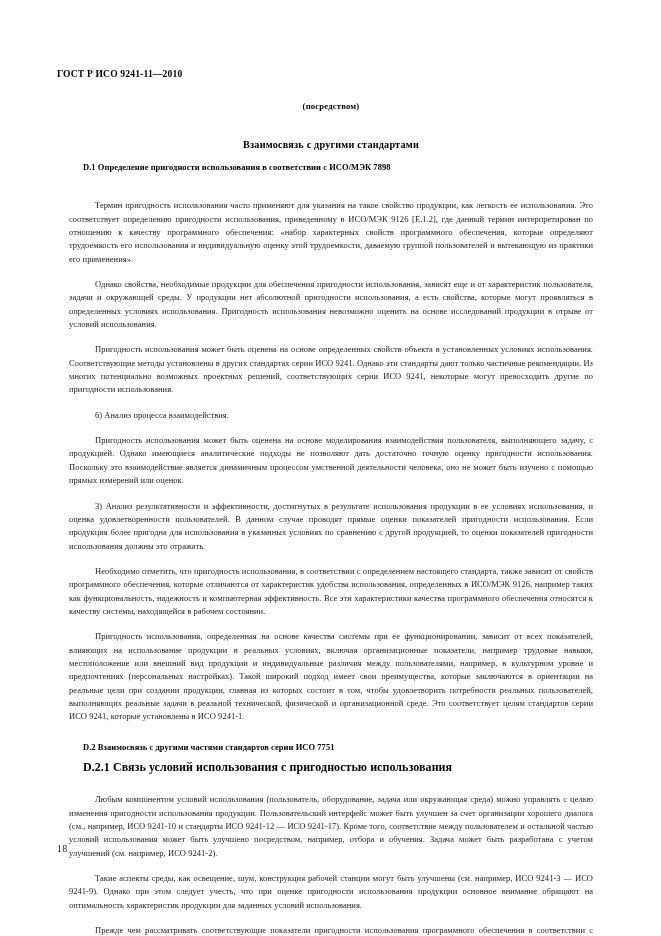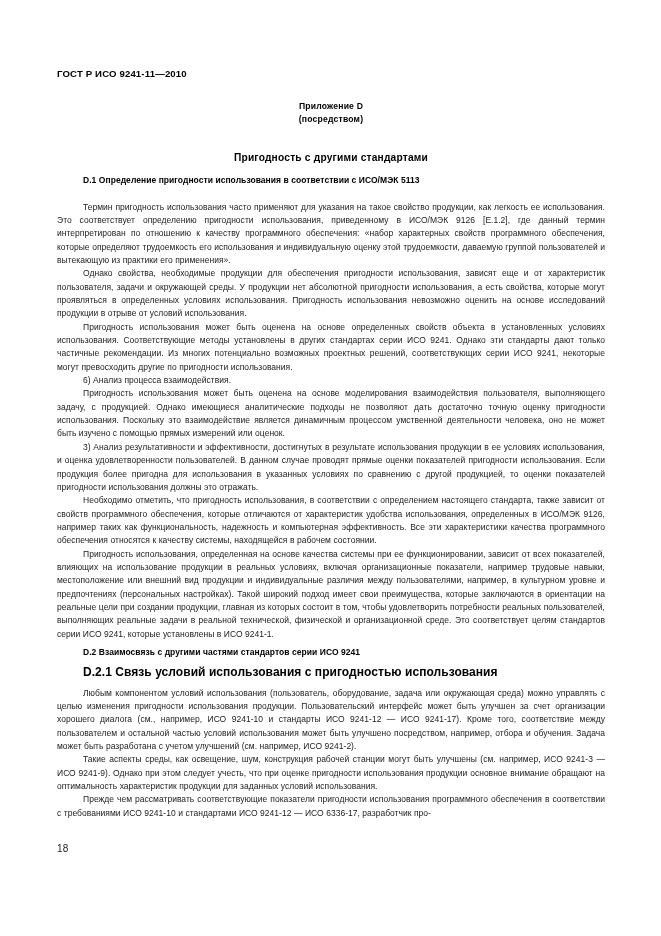--- a/index.html
+++ b/index.html
@@ -12,20 +12,21 @@
     font-family: "Liberation Sans", sans-serif;
     color: #1b1b1b;
   }
   .page {
     position: relative;
     width: 661px;
     height: 936px;
     background: #ffffff;
     overflow: hidden;
     box-sizing: border-box;
+    font-family: Liberation Serif, serif;
   }
   .content {
     position: absolute;
     left: 57px;
     top: 0;
     width: 548px;
     height: 936px;
   }
   .running-head {
     margin-top: 69px;
@@ -68,21 +69,21 @@
     font-size: 12px;
     font-weight: bold;
     color: #000000;
     letter-spacing: 0.05px;
     margin: 0;
     padding: 0;
     text-indent: 26px;
     line-height: 1.35;
   }
   p.para {
-    margin: 0;
+    margin: 12px;
     padding: 0;
     font-size: 8.5px;
     line-height: 13.35px;
     text-align: justify;
     text-indent: 26px;
     color: #1b1b1b;
     letter-spacing: 0.02px;
     word-spacing: 0.1px;
   }
   p.para.listitem {
@@ -103,44 +104,43 @@
 </head>
 <body>
 
 <div class="page">
 
   <div class="content">
 
     <div class="running-head">ГОСТ Р ИСО 9241-11—2010</div>
 
     <div class="annex-block">
-      <div>Приложение D</div>
       <div>(посредством)</div>
     </div>
 
-    <div class="doc-title">Пригодность с другими стандартами</div>
+    <div class="doc-title">Взаимосвязь с другими стандартами</div>
 
     <div class="gap-lg"></div>
 
-    <div class="clause-heading">D.1  Определение пригодности использования в соответствии с ИСО/МЭК 5113</div>
+    <div class="clause-heading">D.1  Определение пригодности использования в соответствии с ИСО/МЭК 7898</div>
 
     <div class="first-body-gap"></div>
 
     <p class="para">Термин пригодность использования часто применяют для указания на такое свойство продукции, как легкость ее использования. Это соответствует определению пригодности использования, приведенному в ИСО/МЭК 9126 [Е.1.2], где данный термин интерпретирован по отношению к качеству программного обеспечения: «набор характерных свойств программного обеспечения, которые определяют трудоемкость его использования и индивидуальную оценку этой трудоемкости, даваемую группой пользователей и вытекающую из практики его применения».</p>
     <p class="para">Однако свойства, необходимые продукции для обеспечения пригодности использования, зависят еще и от характеристик пользователя, задачи и окружающей среды. У продукции нет абсолютной пригодности использования, а есть свойства, которые могут проявляться в определенных условиях использования. Пригодность использования невозможно оценить на основе исследований продукции в отрыве от условий использования.</p>
     <p class="para">Пригодность использования может быть оценена на основе определенных свойств объекта в установленных условиях использования. Соответствующие методы установлены в других стандартах серии ИСО 9241. Однако эти стандарты дают только частичные рекомендации. Из многих потенциально возможных проектных решений, соответствующих серии ИСО 9241, некоторые могут превосходить другие по пригодности использования.</p>
     <p class="para listitem">6)  Анализ процесса взаимодействия.</p>
     <p class="para">Пригодность использования может быть оценена на основе моделирования взаимодействия пользователя, выполняющего задачу, с продукцией. Однако имеющиеся аналитические подходы не позволяют дать достаточно точную оценку пригодности использования. Поскольку это взаимодействие является динамичным процессом умственной деятельности человека, оно не может быть изучено с помощью прямых измерений или оценок.</p>
     <p class="para listitem">3)  Анализ результативности и эффективности, достигнутых в результате использования продукции в ее условиях использования, и оценка удовлетворенности пользователей. В данном случае проводят прямые оценки показателей пригодности использования. Если продукция более пригодна для использования в указанных условиях по сравнению с другой продукцией, то оценки показателей пригодности использования должны это отражать.</p>
     <p class="para">Необходимо отметить, что пригодность использования, в соответствии с определением настоящего стандарта, также зависит от свойств программного обеспечения, которые отличаются от характеристик удобства использования, определенных в ИСО/МЭК 9126, например таких как функциональность, надежность и компьютерная эффективность. Все эти характеристики качества программного обеспечения относятся к качеству системы, находящейся в рабочем состоянии.</p>
     <p class="para">Пригодность использования, определенная на основе качества системы при ее функционировании, зависит от всех показателей, влияющих на использование продукции в реальных условиях, включая организационные показатели, например трудовые навыки, местоположение или внешний вид продукции и индивидуальные различия между пользователями, например, в культурном уровне и предпочтениях (персональных настройках). Такой широкий подход имеет свои преимущества, которые заключаются в ориентации на реальные цели при создании продукции, главная из которых состоит в том, чтобы удовлетворить потребности реальных пользователей, выполняющих реальные задачи в реальной технической, физической и организационной среде. Это соответствует целям стандартов серии ИСО 9241, которые установлены в ИСО 9241-1.</p>
 
     <div class="gap-sm"></div>
 
-    <div class="clause-heading">D.2  Взаимосвязь с другими частями стандартов серии ИСО 9241</div>
+    <div class="clause-heading">D.2  Взаимосвязь с другими частями стандартов серии ИСО 7751</div>
 
     <div class="gap-sm"></div>
 
     <div class="subclause-heading">D.2.1  Связь условий использования с пригодностью использования</div>
 
     <div class="gap-sm"></div>
 
     <p class="para">Любым компонентом условий использования (пользователь, оборудование, задача или окружающая среда) можно управлять с целью изменения пригодности использования продукции. Пользовательский интерфейс может быть улучшен за счет организации хорошего диалога (см., например, ИСО 9241-10 и стандарты ИСО 9241-12 — ИСО 9241-17). Кроме того, соответствие между пользователем и остальной частью условий использования может быть улучшено посредством, например, отбора и обучения. Задача может быть разработана с учетом улучшений (см. например, ИСО 9241-2).</p>
     <p class="para">Такие аспекты среды, как освещение, шум, конструкция рабочей станции могут быть улучшены (см. например, ИСО 9241-3 — ИСО 9241-9). Однако при этом следует учесть, что при оценке пригодности использования продукции основное внимание обращают на оптимальность характеристик продукции для заданных условий использования.</p>
     <p class="para">Прежде чем рассматривать соответствующие показатели пригодности использования программного обеспечения в соответствии с требованиями ИСО 9241-10 и стандартами ИСО 9241-12 — ИСО 6336-17, разработчик про-</p>

